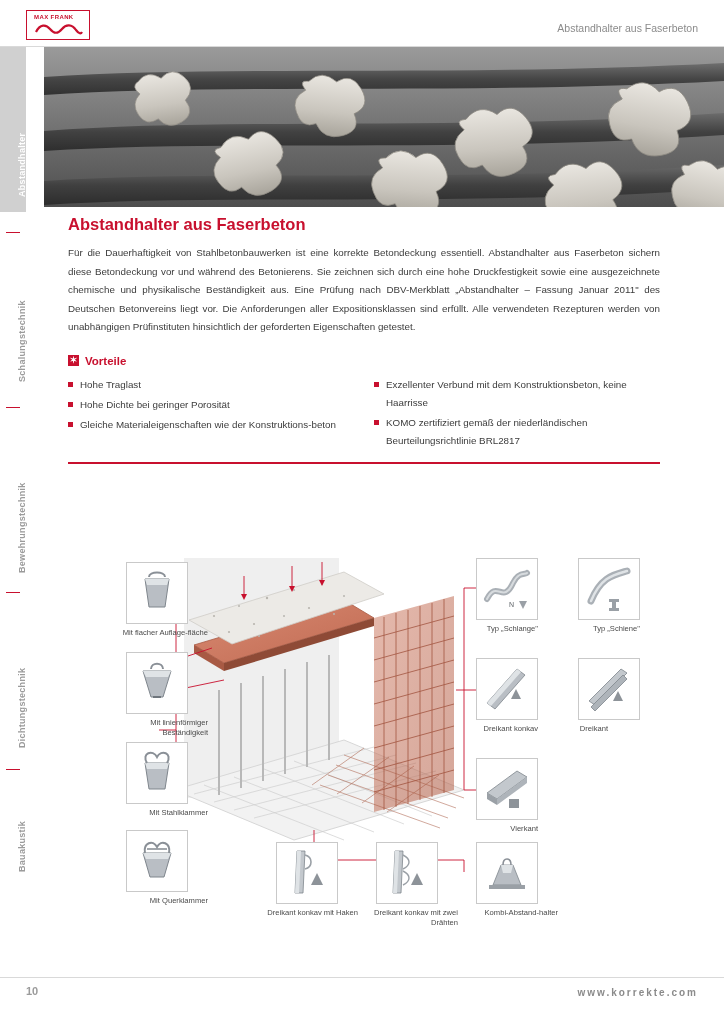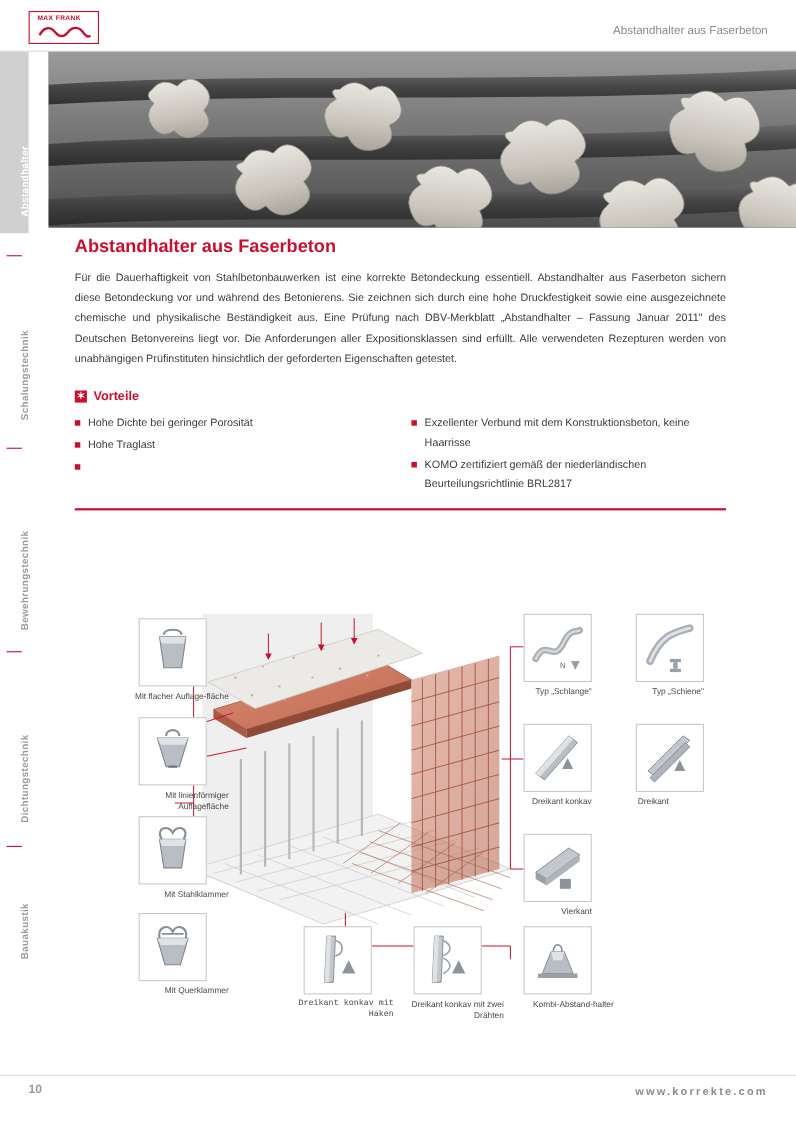--- a/index.html
+++ b/index.html
@@ -309,28 +309,29 @@
 
     <div class="adv-head">
       <span class="star">✶</span>
       <span>Vorteile</span>
     </div>
 
     <div class="adv-cols">
       <div class="adv-col">
         <div class="adv-item">
           <span class="bullet"></span>
+          <span>Hohe Traglast</span>
+        </div>
+        <div class="adv-item">
+          <span class="bullet"></span>
           <span>Hohe Dichte bei geringer Porosität</span>
         </div>
         <div class="adv-item">
           <span class="bullet"></span>
-          <span>Hohe Traglast</span>
-        </div>
-        <div class="adv-item">
-          <span class="bullet"></span>
+          <span>Gleiche Materialeigenschaften wie der Konstruktions-beton</span>
         </div>
       </div>
       <div class="adv-col">
         <div class="adv-item">
           <span class="bullet"></span>
           <span>Exzellenter Verbund mit dem Konstruktionsbeton, keine Haarrisse</span>
         </div>
         <div class="adv-item">
           <span class="bullet"></span>
           <span>KOMO zertifiziert gemäß der niederländischen Beurteilungsrichtlinie BRL2817</span>
@@ -475,21 +476,21 @@
     <div class="dlabel" style="left:62px; top:88px; width:102px;">Mit flacher Auflage-fläche</div>
 
     <div class="dcard" style="left:82px; top:112px; width:62px; height:62px;">
       <svg width="60" height="60" viewBox="0 0 60 60">
         <path d="M16,18 L44,18 L36,44 L24,44 Z" fill="#b9bec4" stroke="#7f868d" stroke-width="1"></path>
         <path d="M16,18 L44,18 L41,24 L19,24 Z" fill="#dfe3e6"></path>
         <path d="M24,16 C24,9 36,9 36,16" fill="none" stroke="#8a9097" stroke-width="2"></path>
         <line x1="26" y1="44" x2="34" y2="44" stroke="#6f767d" stroke-width="2"></line>
       </svg>
     </div>
-    <div class="dlabel" style="left:62px; top:178px; width:102px;">Mit linienförmiger Auflagefläche</div>
+    <div class="dlabel" style="left:62px; top:178px; width:102px;">Mit linienförmiger Beständigkeit</div>
 
     <div class="dcard" style="left:82px; top:202px; width:62px; height:62px;">
       <svg width="60" height="60" viewBox="0 0 60 60">
         <path d="M18,20 L42,20 L38,46 L22,46 Z" fill="#b9bec4" stroke="#7f868d" stroke-width="1"></path>
         <path d="M18,20 L42,20 L40,26 L20,26 Z" fill="#dfe3e6"></path>
         <path d="M20,20 C14,10 26,6 30,14 C34,6 46,10 40,20" fill="none" stroke="#8a9097" stroke-width="2"></path>
       </svg>
     </div>
     <div class="dlabel" style="left:62px; top:268px; width:102px;">Mit Stahlklammer</div>
 
@@ -553,21 +554,21 @@
     <div class="dlabel" style="left:432px; top:284px; width:62px;">Vierkant</div>
 
     <div class="dcard" style="left:232px; top:302px; width:62px; height:62px;">
       <svg width="60" height="60" viewBox="0 0 60 60">
         <path d="M20,8 L28,8 L26,50 L18,50 Z" fill="#c3c8cd" stroke="#7f868d" stroke-width="0.8"></path>
         <path d="M20,8 L24,8 L22,50 L18,50 Z" fill="#dfe3e6"></path>
         <path d="M28,12 C36,14 36,24 28,26" fill="none" stroke="#9aa0a6" stroke-width="1.6"></path>
         <polygon points="34,42 46,42 40,30" fill="#8d9399"></polygon>
       </svg>
     </div>
-    <div class="dlabel" style="left:212px; top:368px; width:102px;font-family:Liberation Mono, monospace;">Dreikant konkav mit Haken</div>
+    <div class="dlabel" style="left:212px; top:368px; width:102px;">Dreikant konkav mit Haken</div>
 
     <div class="dcard" style="left:332px; top:302px; width:62px; height:62px;">
       <svg width="60" height="60" viewBox="0 0 60 60">
         <path d="M18,8 L26,8 L24,50 L16,50 Z" fill="#c3c8cd" stroke="#7f868d" stroke-width="0.8"></path>
         <path d="M18,8 L22,8 L20,50 L16,50 Z" fill="#dfe3e6"></path>
         <path d="M26,12 C34,16 34,22 26,26" fill="none" stroke="#9aa0a6" stroke-width="1.4"></path>
         <path d="M26,28 C34,32 34,38 26,42" fill="none" stroke="#9aa0a6" stroke-width="1.4"></path>
         <polygon points="34,42 46,42 40,30" fill="#8d9399"></polygon>
       </svg>
     </div>

